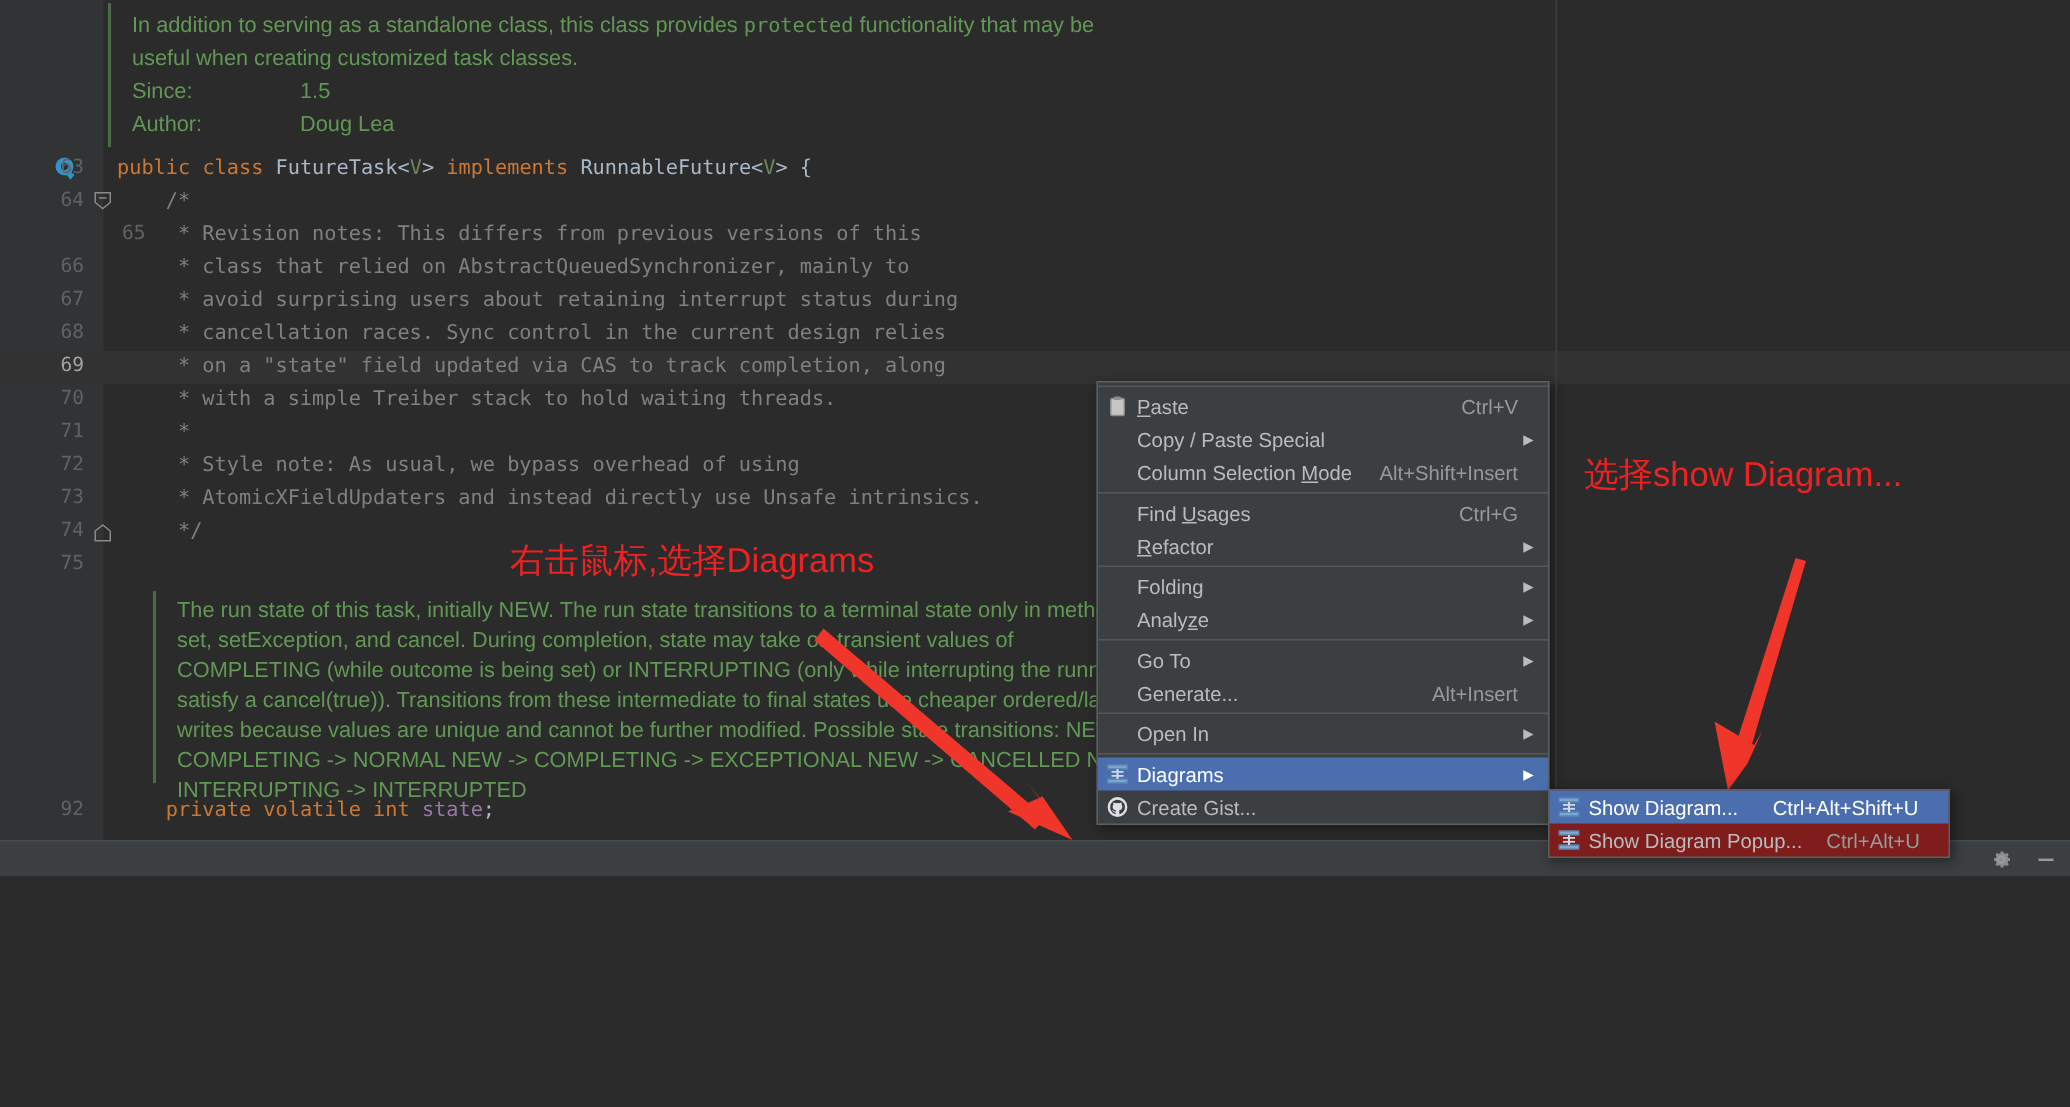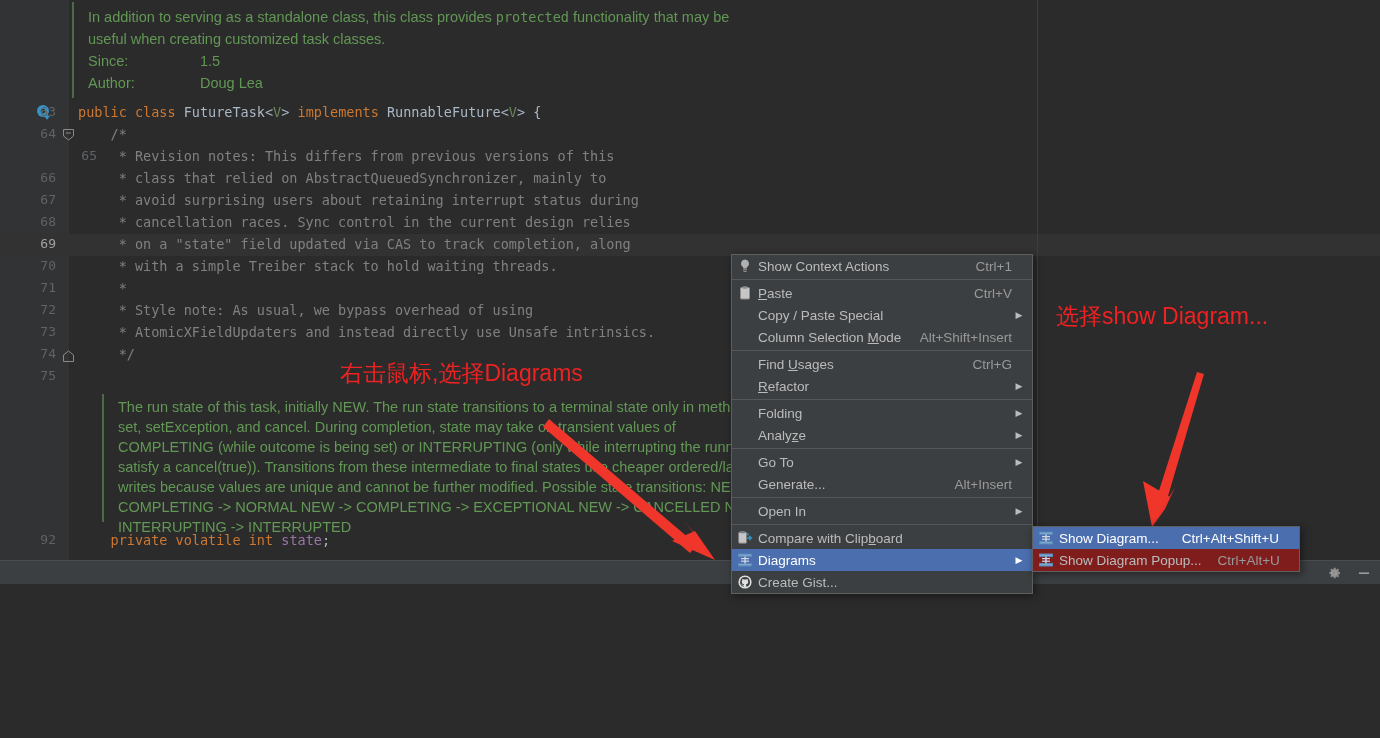--- a/index.html
+++ b/index.html
@@ -190,32 +190,20 @@
       <path d="M1204 374 L1166 503 L1156 500 L1197 372 Z" fill="#f0352a"></path>
       <path d="M1152 527 L1143 481 L1170 497 Z" fill="#f0352a"></path>
       <path d="M1152 527 L1175 487 L1165 509 Z" fill="#f0352a"></path>
     </g>
   </svg>
 
   <div class="anno" style="left:1056px; top:301px;">选择show Diagram...</div>
   <div class="anno" style="left:340px; top:358px;">右击鼠标,选择Diagrams</div>
 
   <div class="ctxmenu" id="ctxmenu">
-      <div class="mi">
-        <span class="ic">
-          <svg width="16" height="16" viewBox="0 0 16 16">
-            <path fill="#b0b0b0" d="M8 1.6a4 4 0 0 0-2.4 7.2c.5.4.8 1 .8 1.6h3.2c0-.6.3-1.2.8-1.6A4 4 0 0 0 8 1.6z"></path>
-            <rect x="6" y="11.1" width="4" height="1.1" fill="#8d8d8d"></rect>
-            <rect x="6.4" y="12.9" width="3.2" height="1.1" fill="#8d8d8d"></rect>
-          </svg>
-        </span>
-        <span class="lbl">Show Context Actions</span>
-        <span class="acc">Ctrl+1</span>
-        <span class="arw"></span>
-      </div>
       <div class="sep"></div>
       <div class="mi">
         <span class="ic">
           <svg width="16" height="16" viewBox="0 0 16 16">
             <rect x="3.5" y="2.6" width="9" height="11.4" rx="1" fill="#c6c6c6" stroke="#8d8d8d"></rect>
             <rect x="5.8" y="1.3" width="4.4" height="2.4" rx="0.6" fill="#8d8d8d"></rect>
           </svg>
         </span>
         <span class="lbl"><u>P</u>aste</span>
         <span class="acc">Ctrl+V</span>
@@ -267,32 +255,20 @@
         <span class="acc">Alt+Insert</span>
         <span class="arw"></span>
       </div>
       <div class="sep"></div>
       <div class="mi">
         <span class="ic"></span>
         <span class="lbl">Open In</span>
         <span class="arw">▶</span>
       </div>
       <div class="sep"></div>
-      <div class="mi">
-        <span class="ic">
-          <svg width="16" height="16" viewBox="0 0 16 16">
-            <rect x="1.6" y="2.2" width="8" height="11" rx="1" fill="#c6c6c6" stroke="#7d7d7d"></rect>
-            <rect x="3.4" y="1" width="4.4" height="2.2" rx="0.5" fill="#7d7d7d"></rect>
-            <path d="M10 8 h4 M12.2 6 l2 2 -2 2" stroke="#3592c4" stroke-width="1.6" fill="none"></path>
-            <rect x="9.6" y="3.4" width="2" height="2" fill="#3592c4"></rect>
-          </svg>
-        </span>
-        <span class="lbl">Compare with Clip<u>b</u>oard</span>
-        <span class="arw"></span>
-      </div>
       <div class="mi sel">
         <span class="ic">
           <svg width="16" height="16" viewBox="0 0 16 16">
             <rect x="1.5" y="2" width="13" height="2.6" fill="#7aa7d0" stroke="#5b86b5"></rect>
             <rect x="1.5" y="11.4" width="13" height="2.6" fill="#7aa7d0" stroke="#5b86b5"></rect>
             <line x1="8" y1="4.6" x2="8" y2="11.4" stroke="#cfd8e3" stroke-width="1.4"></line>
             <line x1="4" y1="6.6" x2="12" y2="6.6" stroke="#cfd8e3" stroke-width="1.2"></line>
             <line x1="4" y1="9.2" x2="12" y2="9.2" stroke="#cfd8e3" stroke-width="1.2"></line>
           </svg>
         </span>

